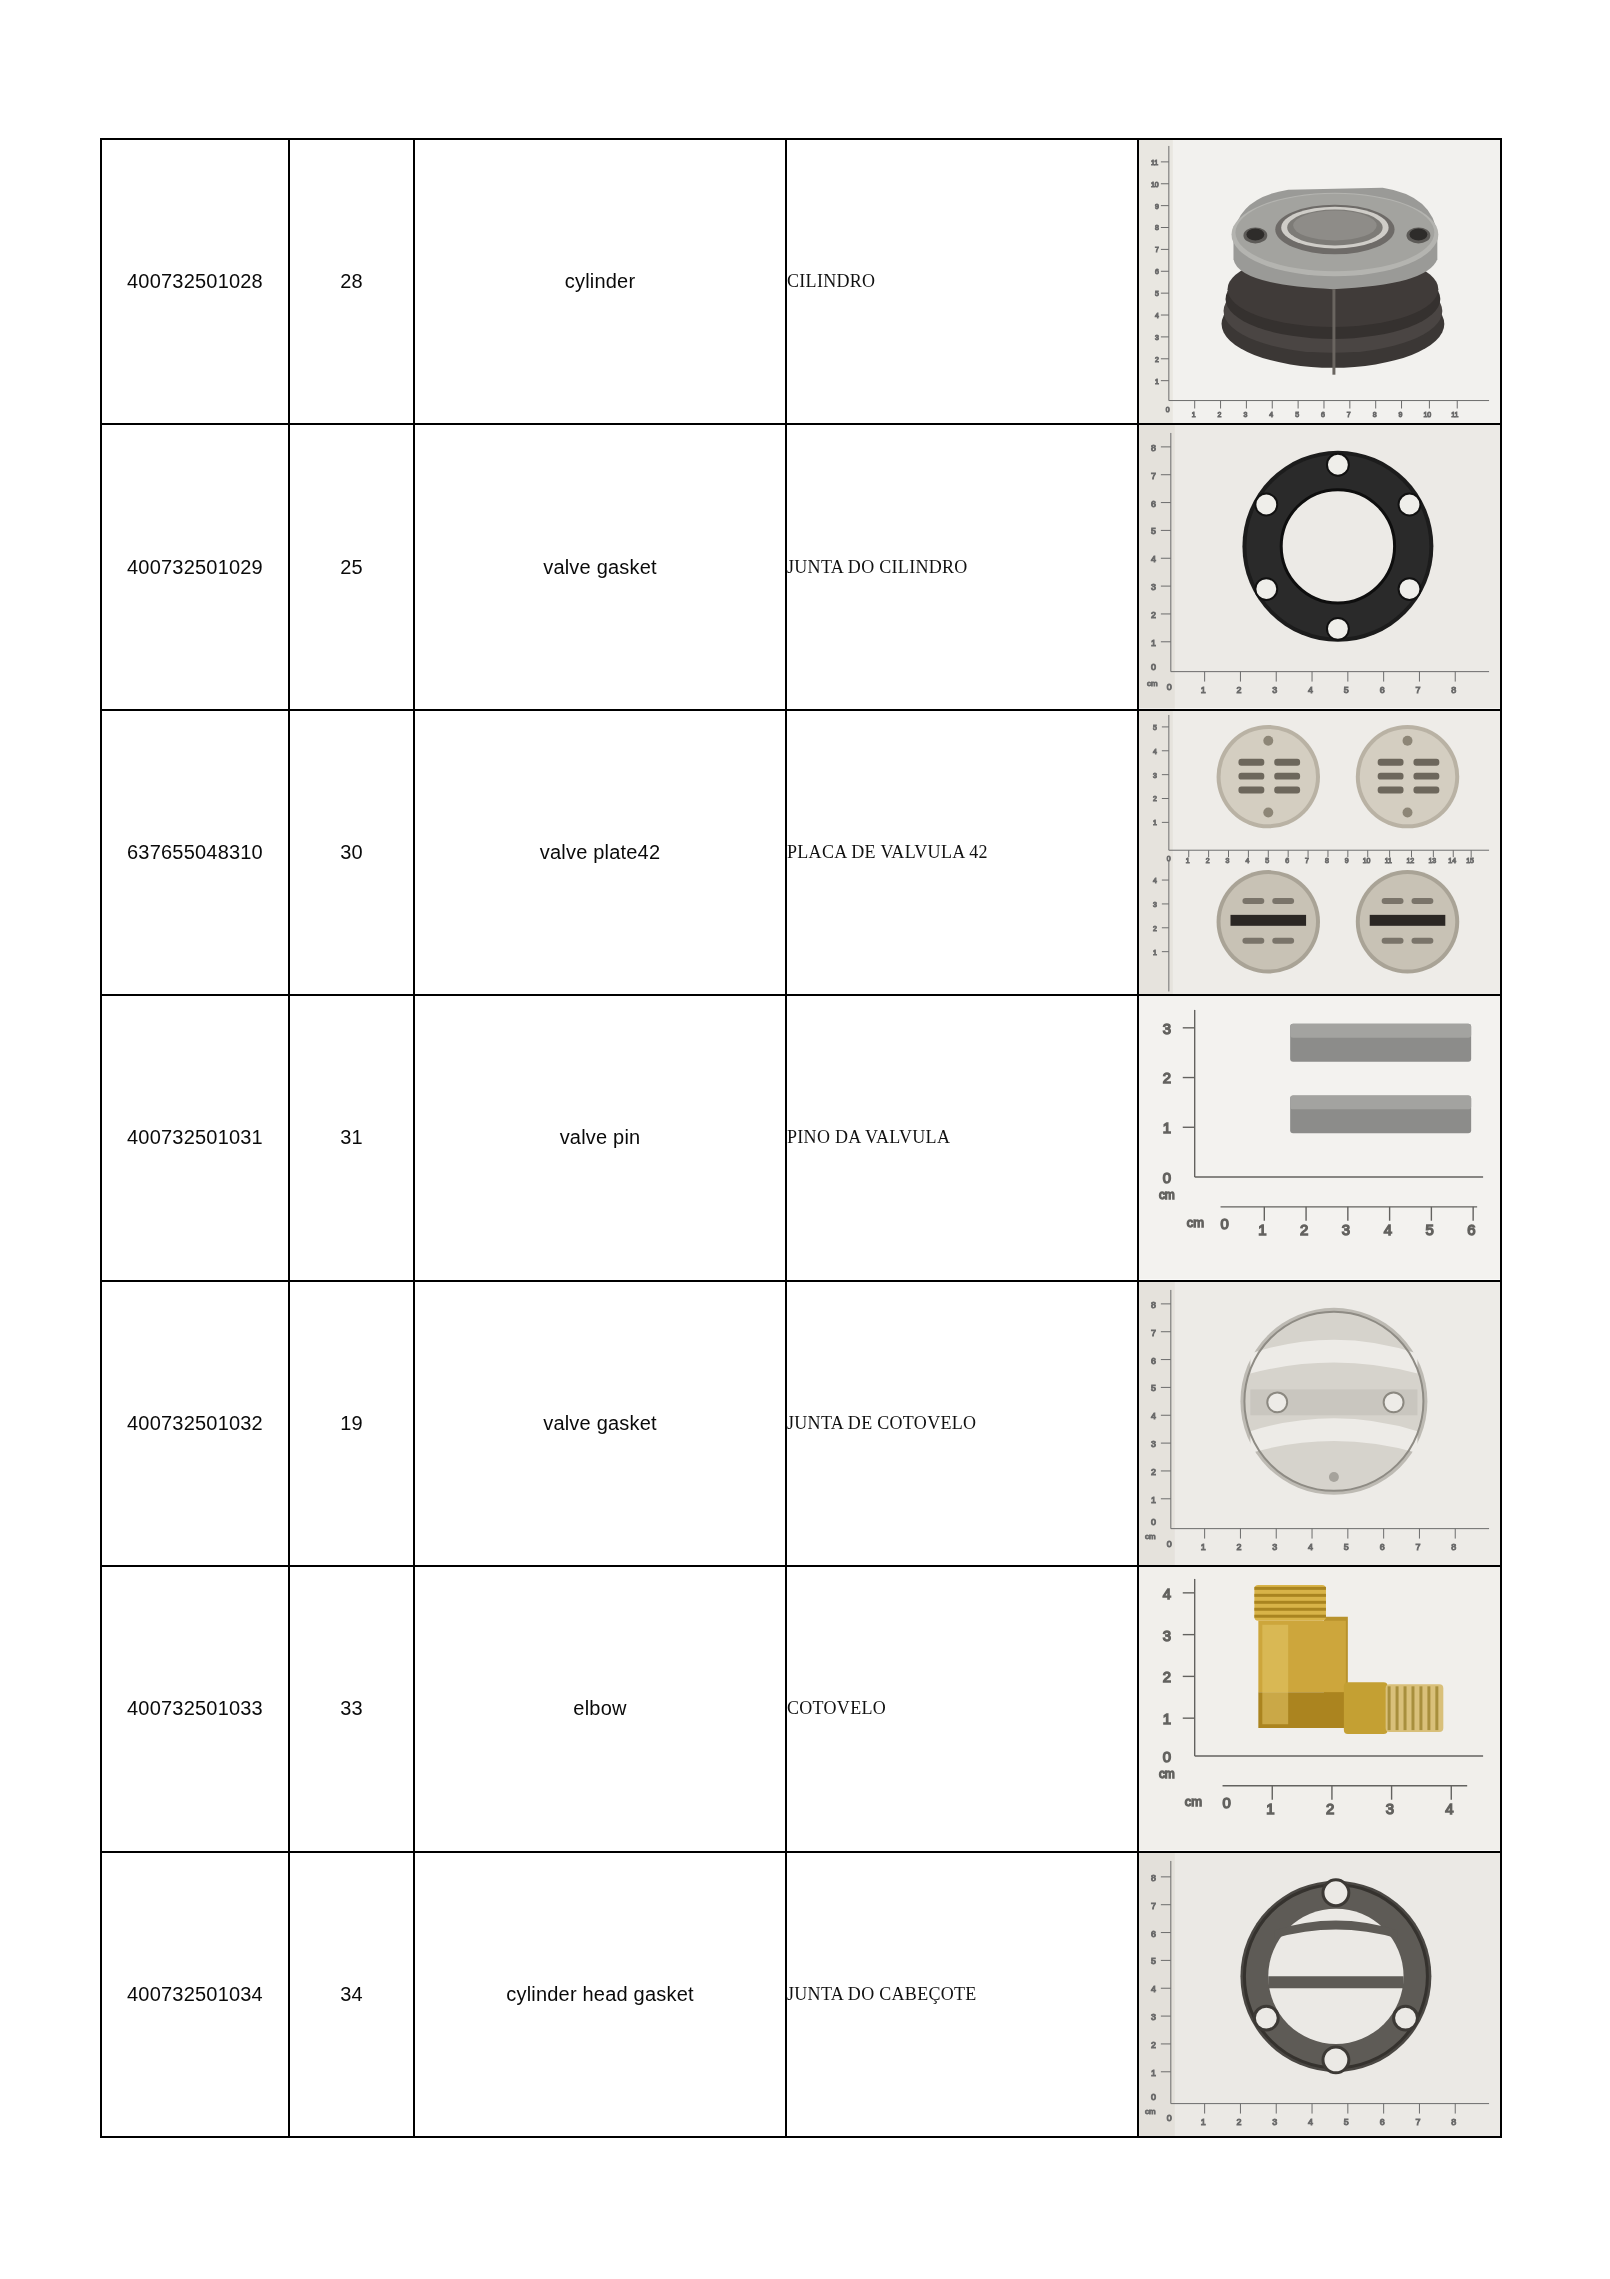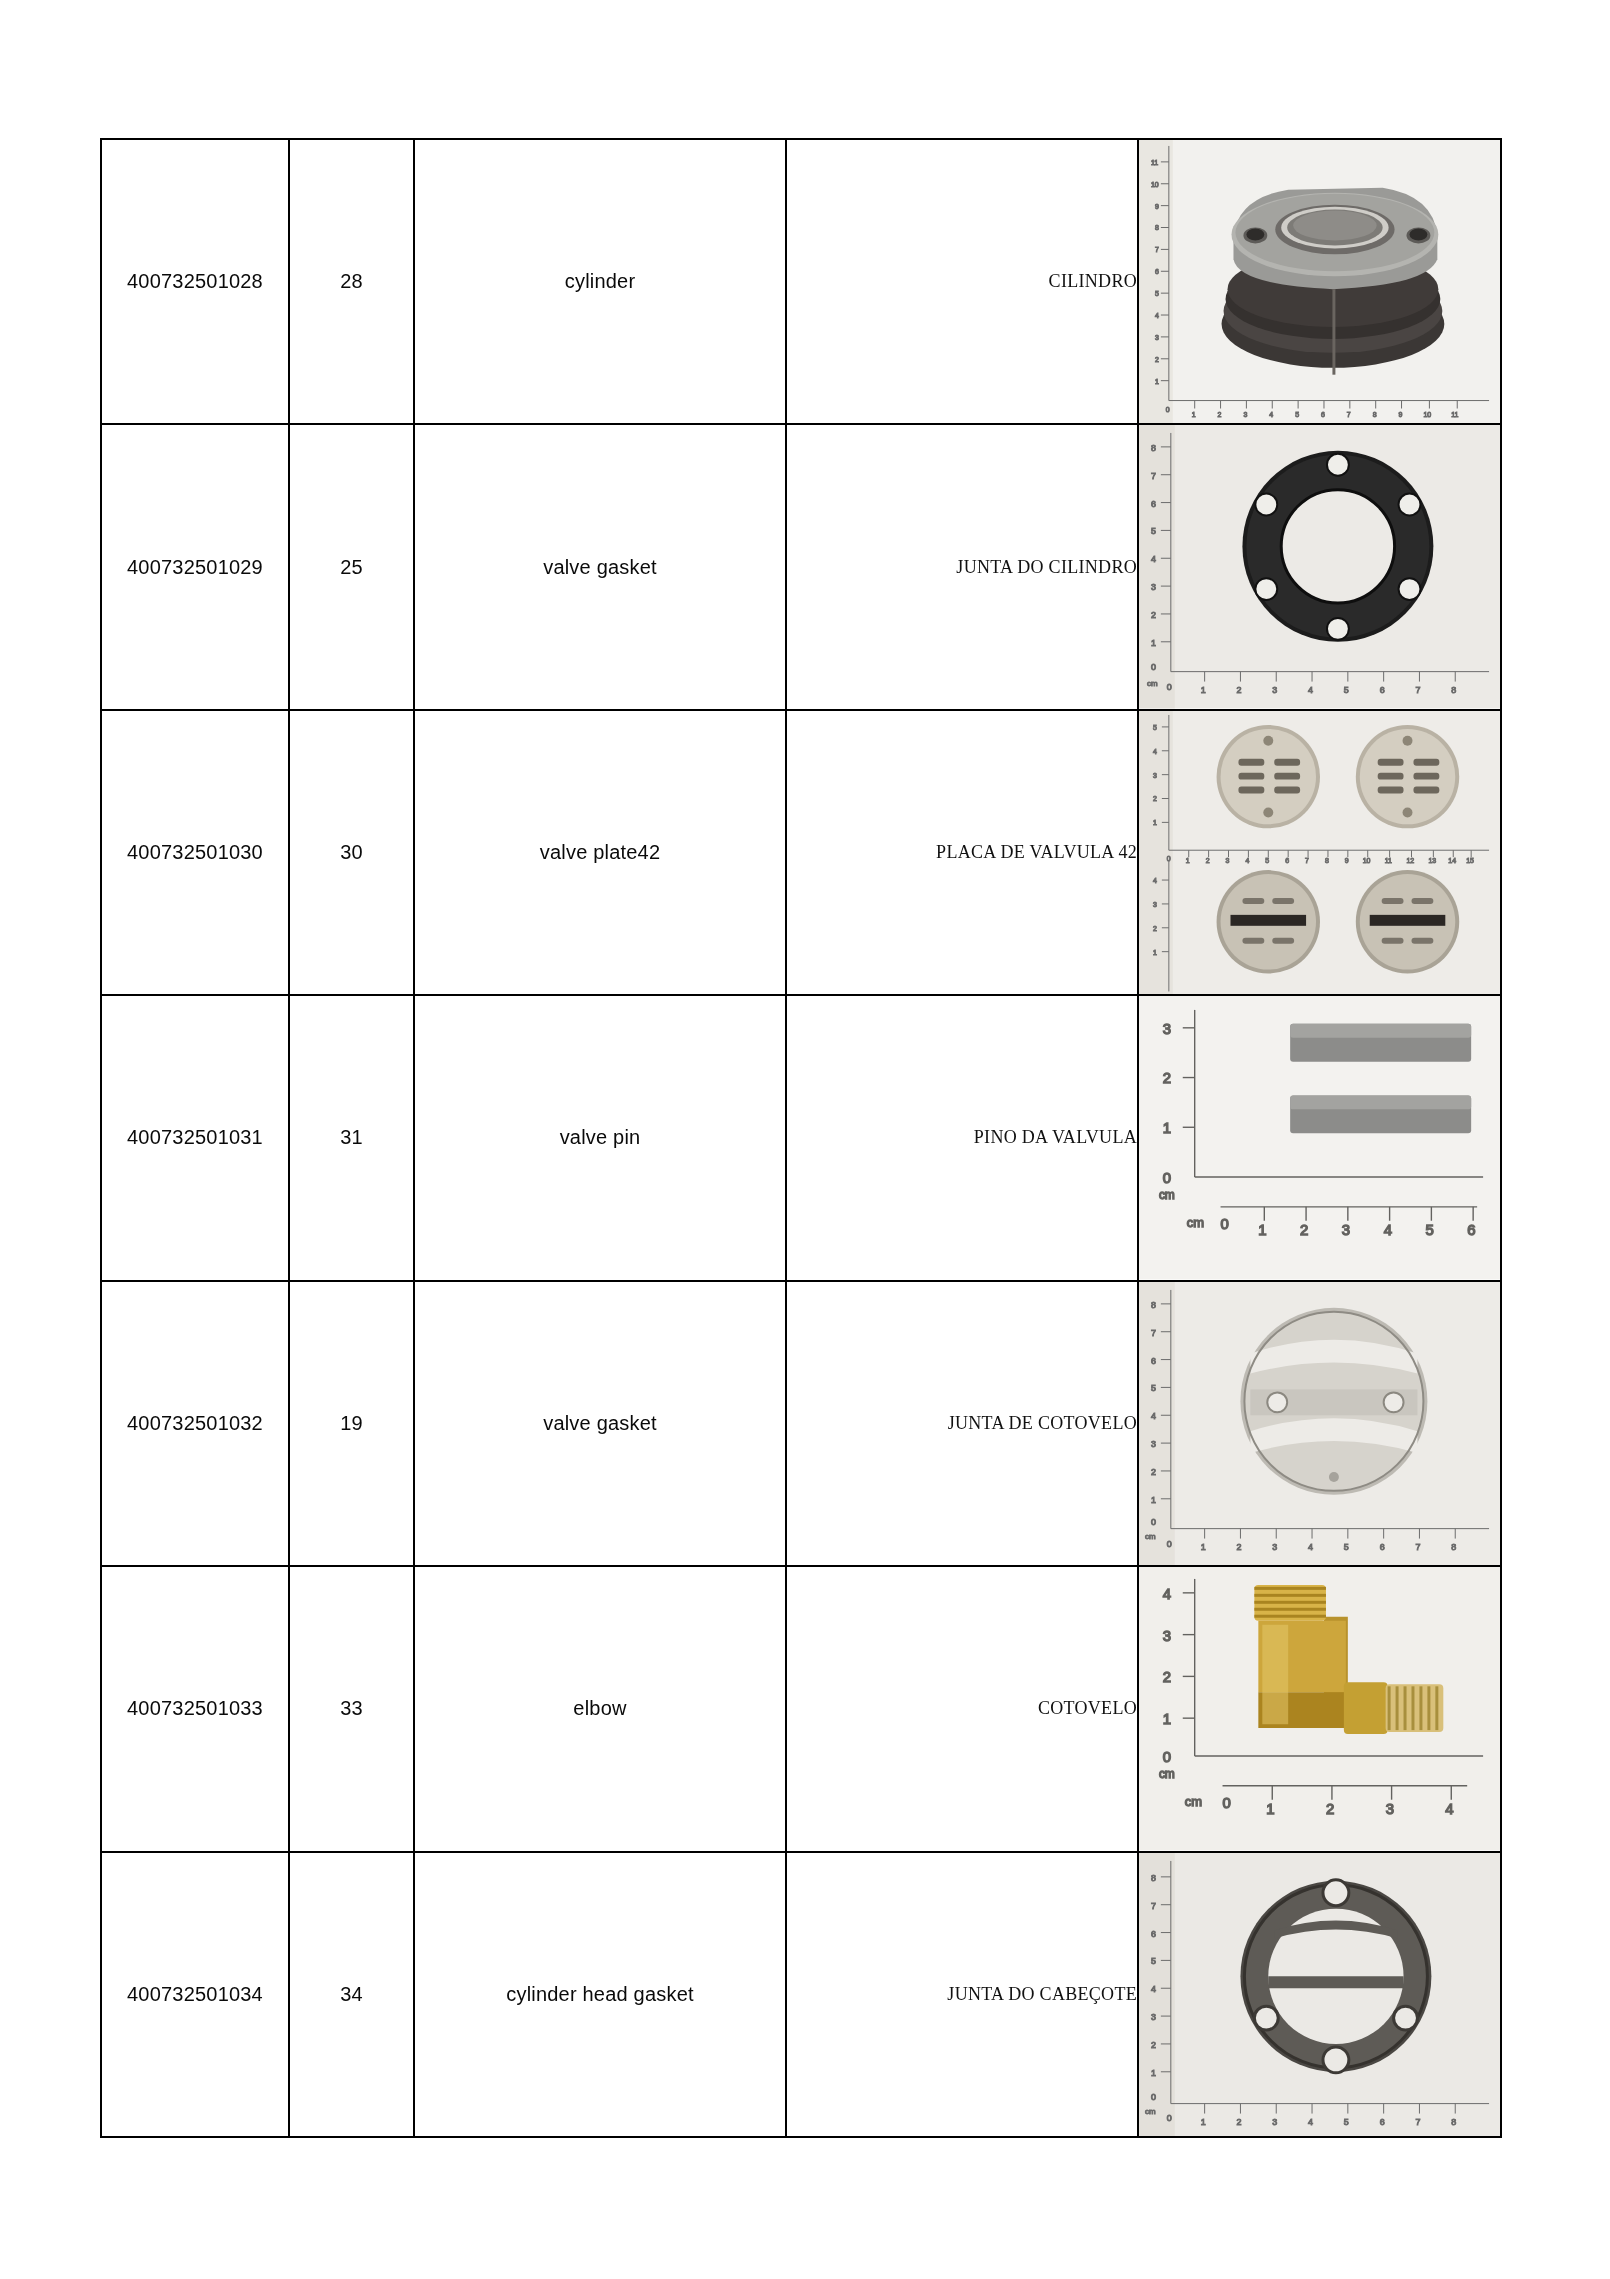--- a/index.html
+++ b/index.html
@@ -6,21 +6,21 @@
   body{width:1610px;height:2279px;font-family:"Liberation Sans",sans-serif;position:relative;overflow:hidden;}
   .page{position:absolute;left:0;top:0;width:1610px;height:1984px;background:#fff;}
   table.parts{position:absolute;left:100px;top:138px;border-collapse:collapse;table-layout:fixed;}
   table.parts td{border:2px solid #000;padding:0;vertical-align:middle;background:#fff;}
   .c-code{width:188px;}
   .c-no{width:125px;}
   .c-en{width:372px;}
   .c-pt{width:352px;}
   .c-img{width:363px;}
   td.cell-code,td.cell-no,td.cell-en{text-align:center;font-family:"Liberation Sans",sans-serif;font-size:20px;color:#0a0a0a;letter-spacing:.2px;}
-  td.cell-pt{text-align:right;font-family:"Liberation Serif",serif;font-size:18px;color:#111;letter-spacing:.3px;}
+  td.cell-pt{text-align:left;font-family:"Liberation Serif",serif;font-size:18px;color:#111;letter-spacing:.3px;}
   td.cell-img{padding:0;height:100%;}
   .imgwrap{width:100%;height:100%;display:block;line-height:0;}
   .imgwrap svg{display:block;width:100%;height:100%;}
   .row-h{height:285px;}
 </style>
 </head>
 <body>
 
 <div class="page">
   <table class="parts">
@@ -183,21 +183,21 @@
               <circle cx="200" cy="205" r="11" fill="#efeeea" stroke="#111" stroke-width="2"></circle>
               <circle cx="128" cy="165" r="11" fill="#efeeea" stroke="#111" stroke-width="2"></circle>
               <circle cx="128" cy="80" r="11" fill="#efeeea" stroke="#111" stroke-width="2"></circle>
             </g>
           </svg>
           </span>
         </td>
       </tr>
 
       <tr class="row-h">
-        <td class="cell-code">400732501030</td>
+        <td class="cell-code">637655048310</td>
         <td class="cell-no">30</td>
         <td class="cell-en">valve plate42</td>
         <td class="cell-pt">PLACA DE VALVULA 42</td>
         <td class="cell-img">
           <span class="imgwrap">
           <svg viewBox="0 0 363 285" preserveAspectRatio="none">
             <rect x="0" y="0" width="363" height="285" fill="#eeece8"></rect>
             <rect x="0" y="0" width="34" height="285" fill="#e6e3dd"></rect>
             <g stroke="#6e6e6e" stroke-width="1" font-family="Liberation Sans, sans-serif" font-size="7" fill="#4f4f4f">
               <line x1="30" y1="4" x2="30" y2="140"></line>

